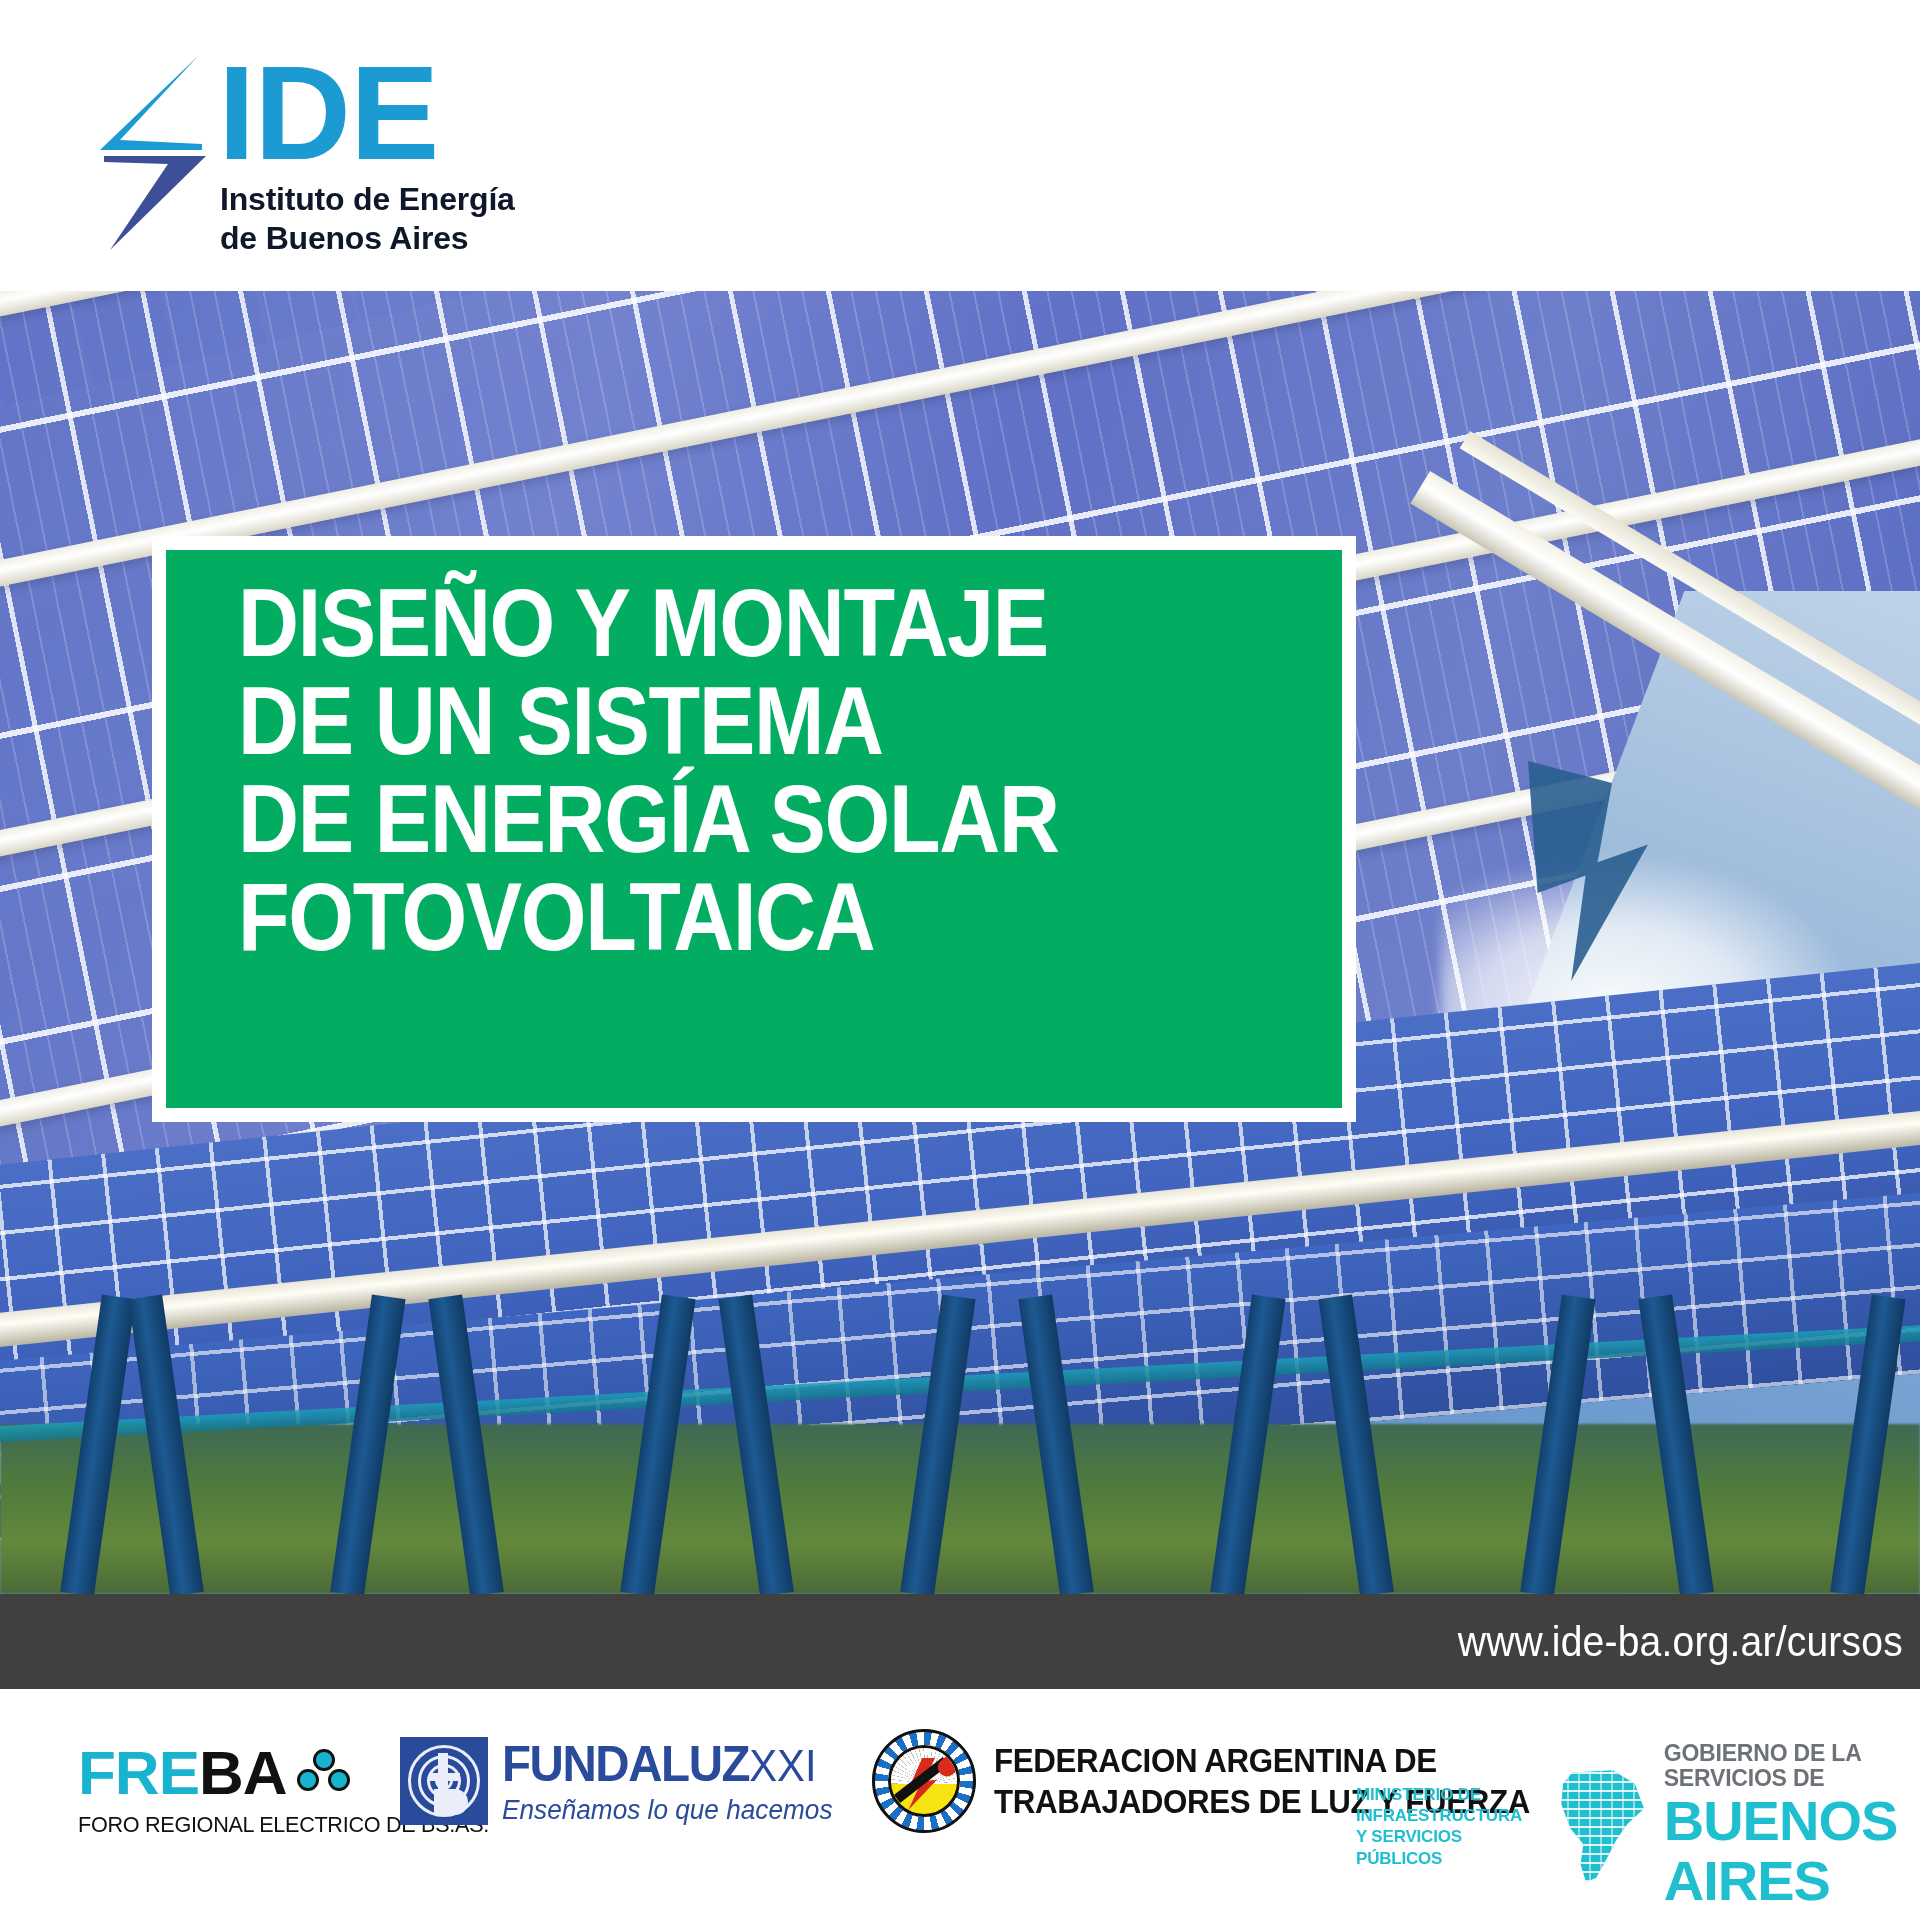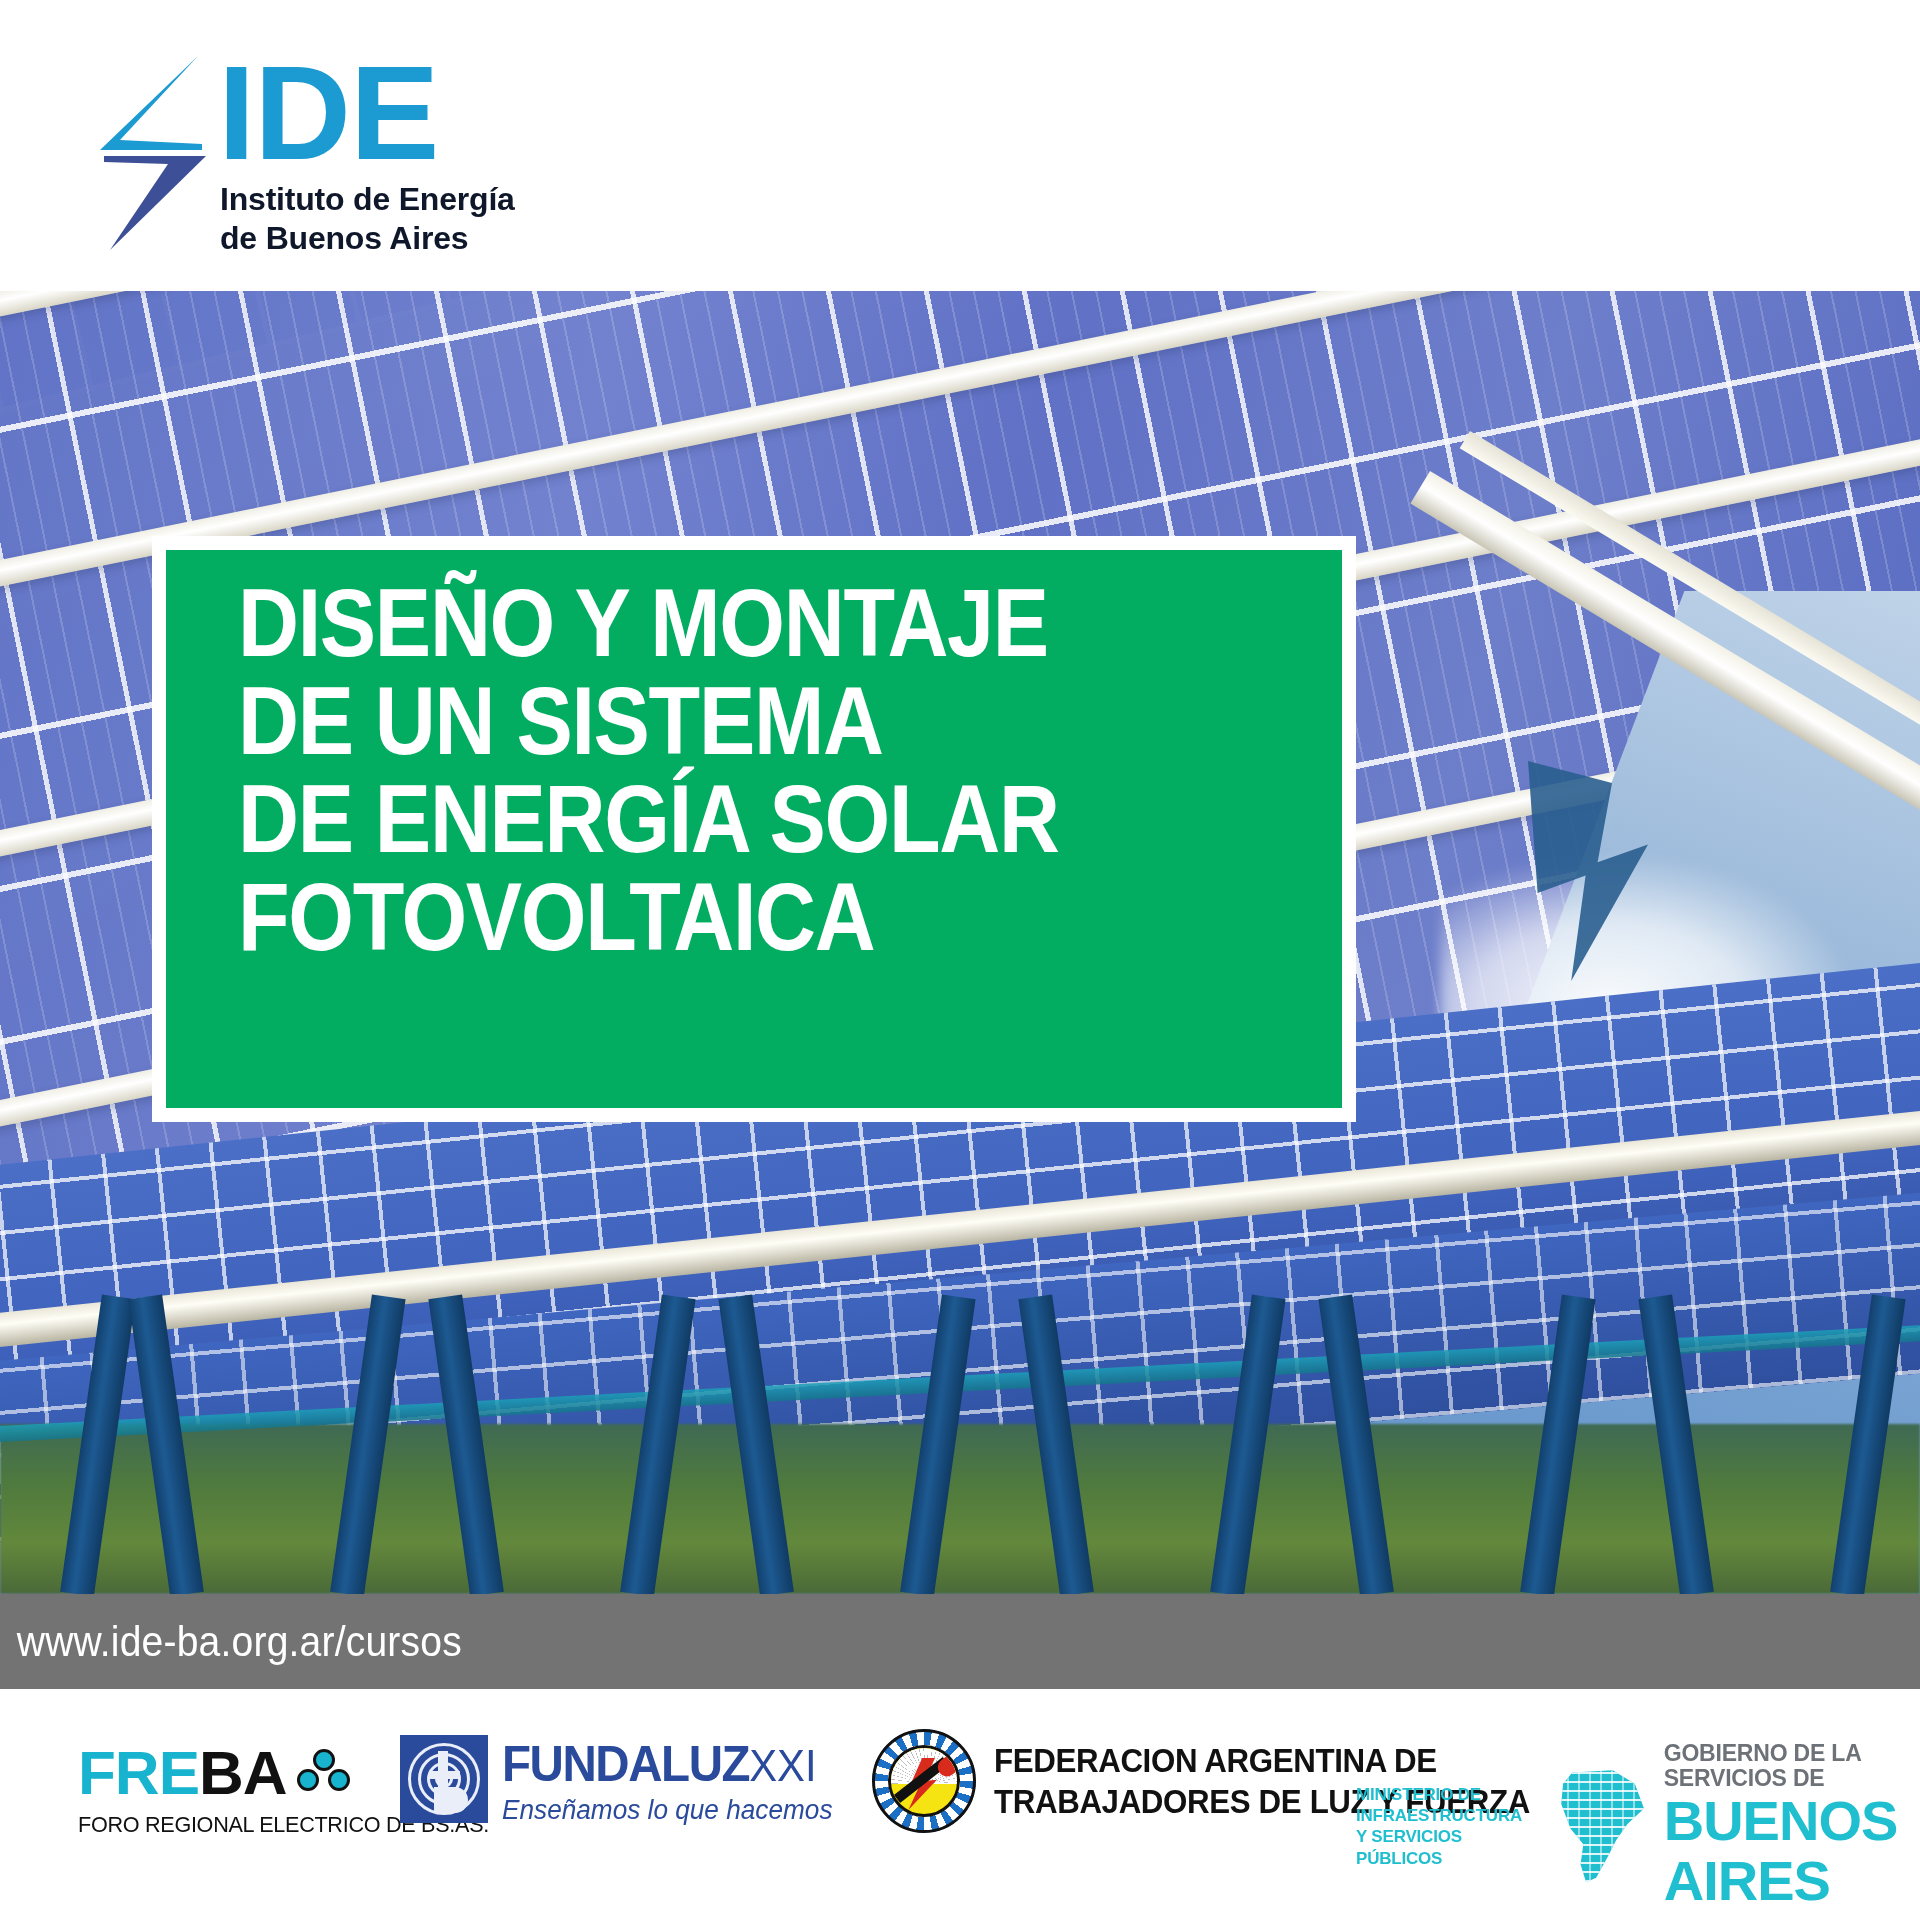--- a/index.html
+++ b/index.html
@@ -148,22 +148,22 @@
     line-height:1.02;
     letter-spacing:-1.5px;
     transform:scaleX(.88);
     transform-origin:left top;
     white-space:pre-line;
   }
 
   
   .urlbar {
     position:absolute; left:0; top:1594px; width:1920px; height:95px;
-    background:#737373;
-    display:flex; align-items:center; justify-content:flex-start;
+    background:#404040;
+    display:flex; align-items:center; justify-content:flex-end;
   }
   .urlbar span {
     color:#ffffff; font-size:42px; font-weight:normal;
     font-family:"Liberation Sans", sans-serif;
     letter-spacing:.2px;
     transform:scaleX(.93);
   }
 
   
   .footer { position:absolute; left:0; top:1689px; width:1920px; height:232px; background:#ffffff; }
@@ -181,21 +181,21 @@
   .freba-dots i:nth-child(1){ left:16px; top:0; }
   .freba-dots i:nth-child(2){ left:0; top:20px; }
   .freba-dots i:nth-child(3){ left:31px; top:20px; }
   .freba-sub {
     margin-top:4px; font-size:22.5px; color:#111; font-weight:normal;
     letter-spacing:-.3px; transform:scaleX(.96); transform-origin:left;
     font-family:"Liberation Sans",sans-serif; white-space:nowrap;
   }
 
   
-  .funda { position:absolute; left:400px; top:46px; display:flex; align-items:flex-start; }
+  .funda { position:absolute; left:400px; top:46px; display:flex; align-items:center; }
   .funda-emblem {
     width:88px; height:88px; background:#2a4a9c; position:relative; overflow:hidden;
     flex:0 0 auto;
   }
   .funda-emblem .ring {
     position:absolute; border-radius:50%; border:3px solid #e9eef8;
   }
   .funda-emblem .ring.a{ left:8px; top:8px; width:72px; height:72px; }
   .funda-emblem .ring.b{ left:18px; top:18px; width:52px; height:52px; }
   .funda-emblem .ring.c{ left:27px; top:27px; width:34px; height:34px; }

